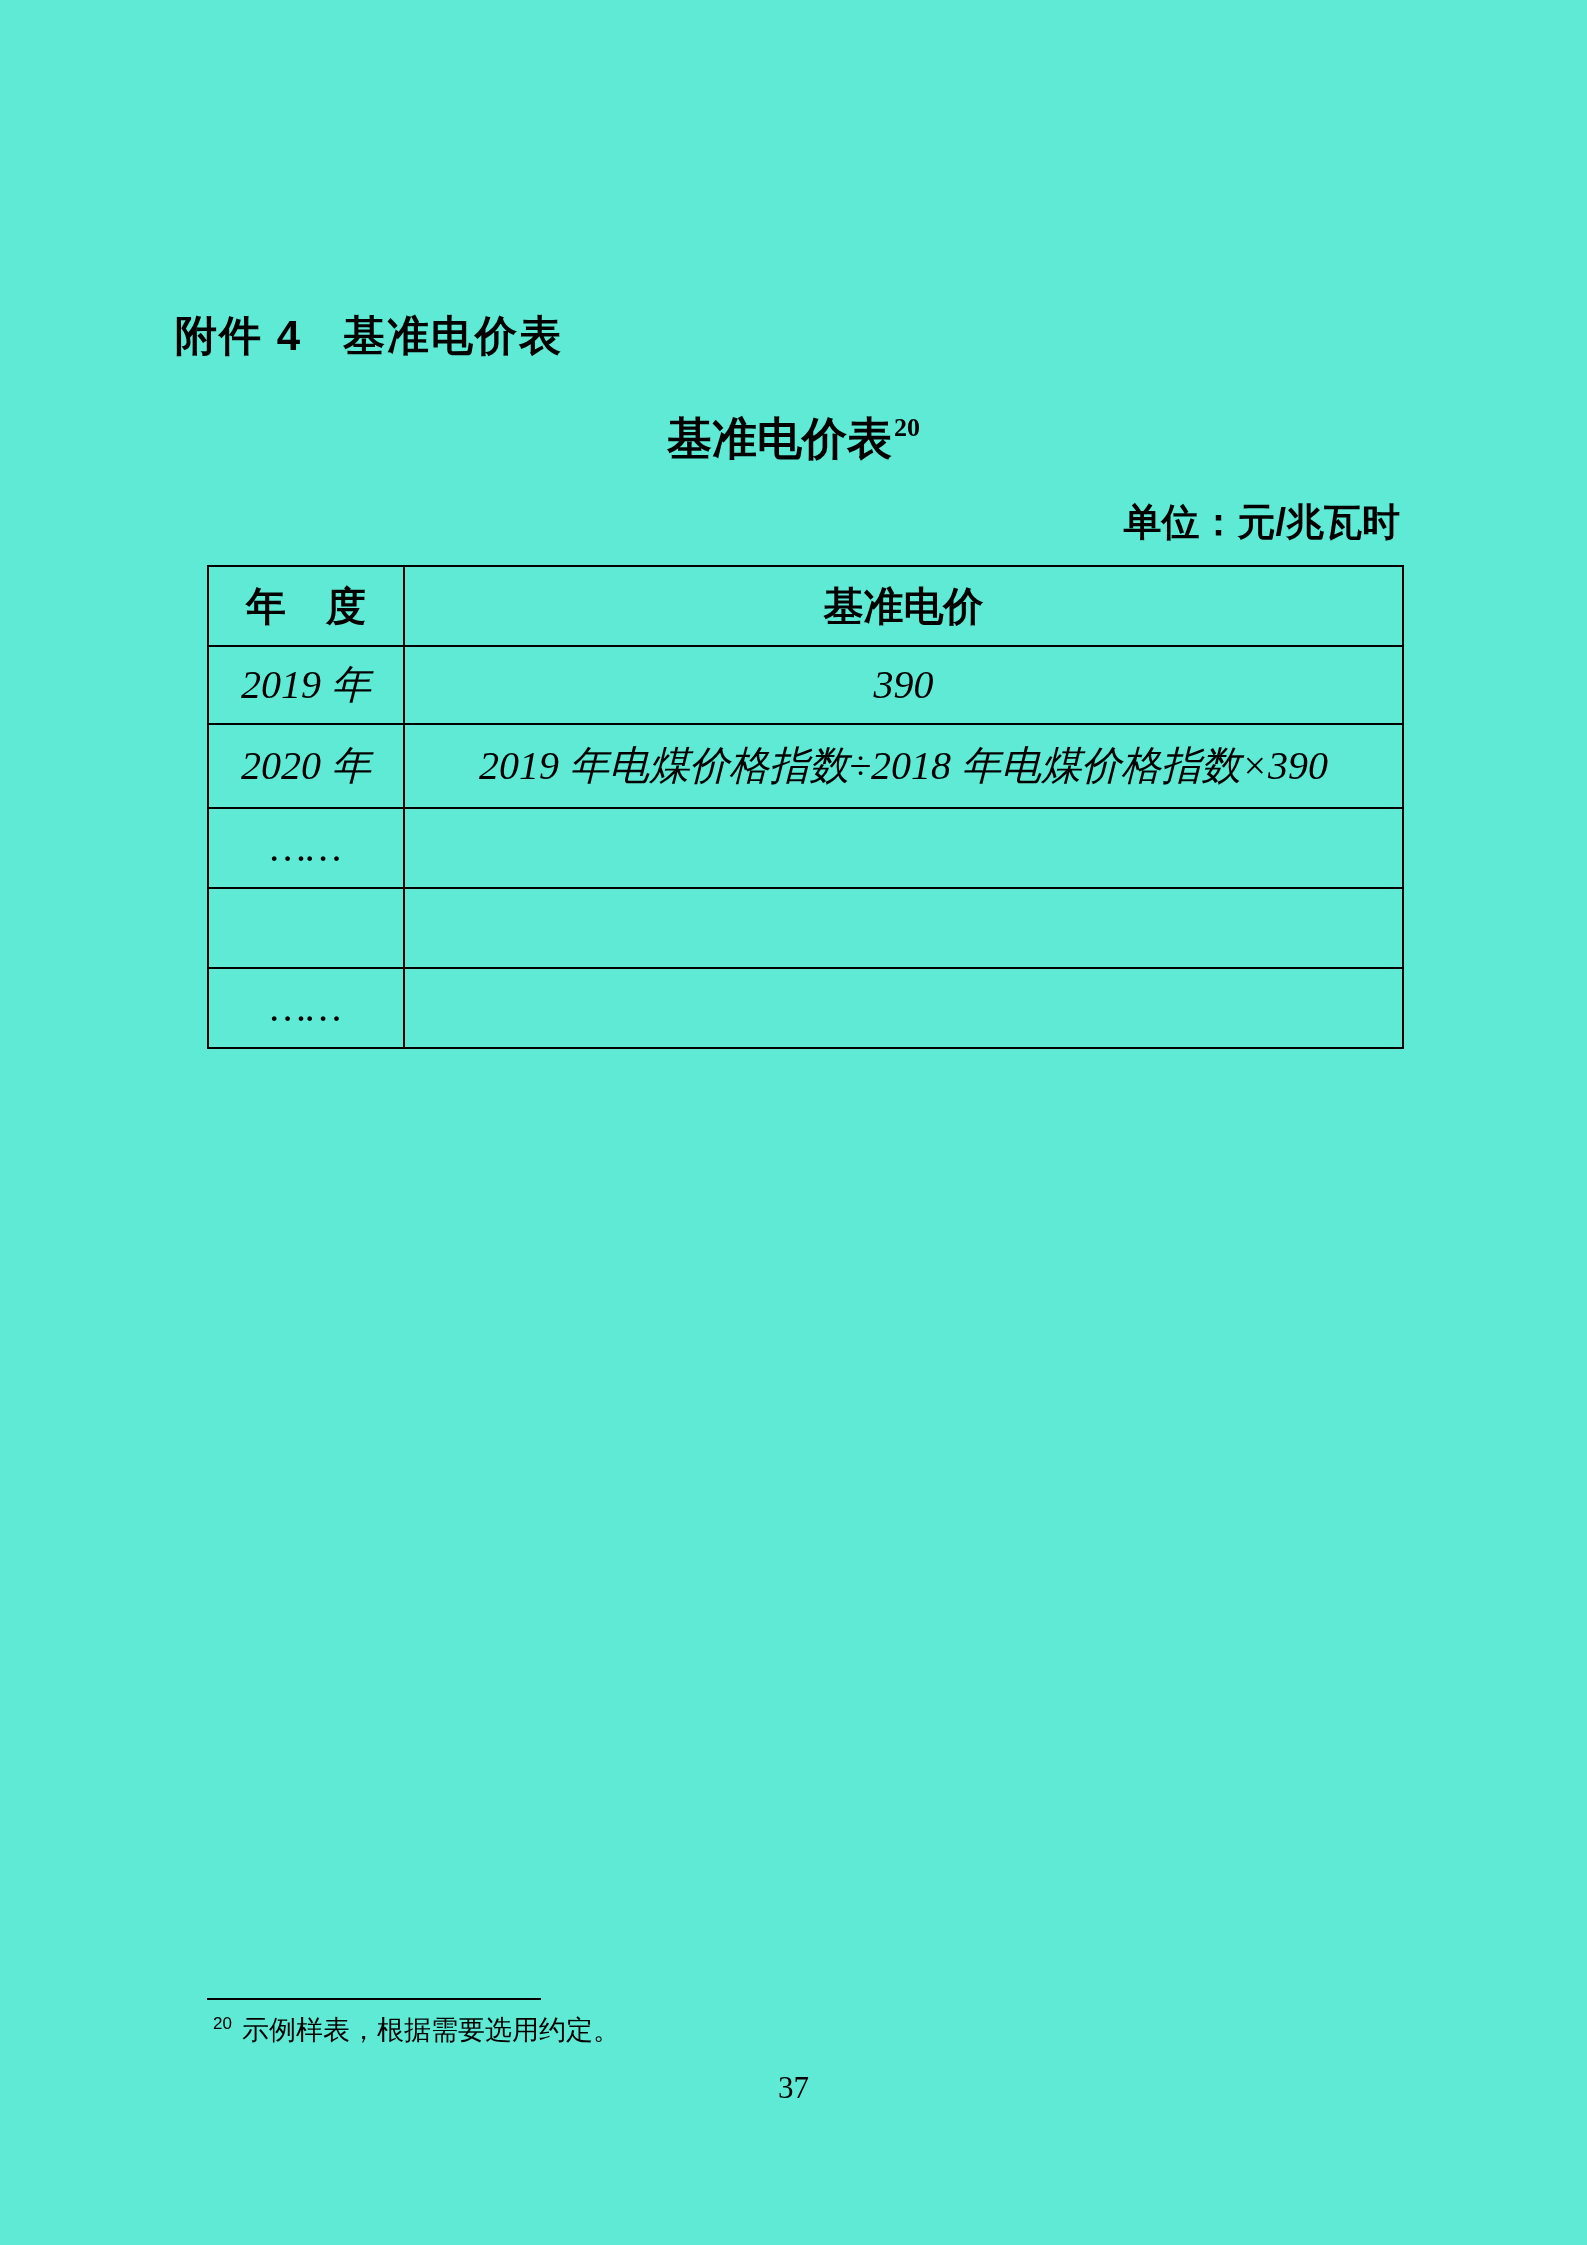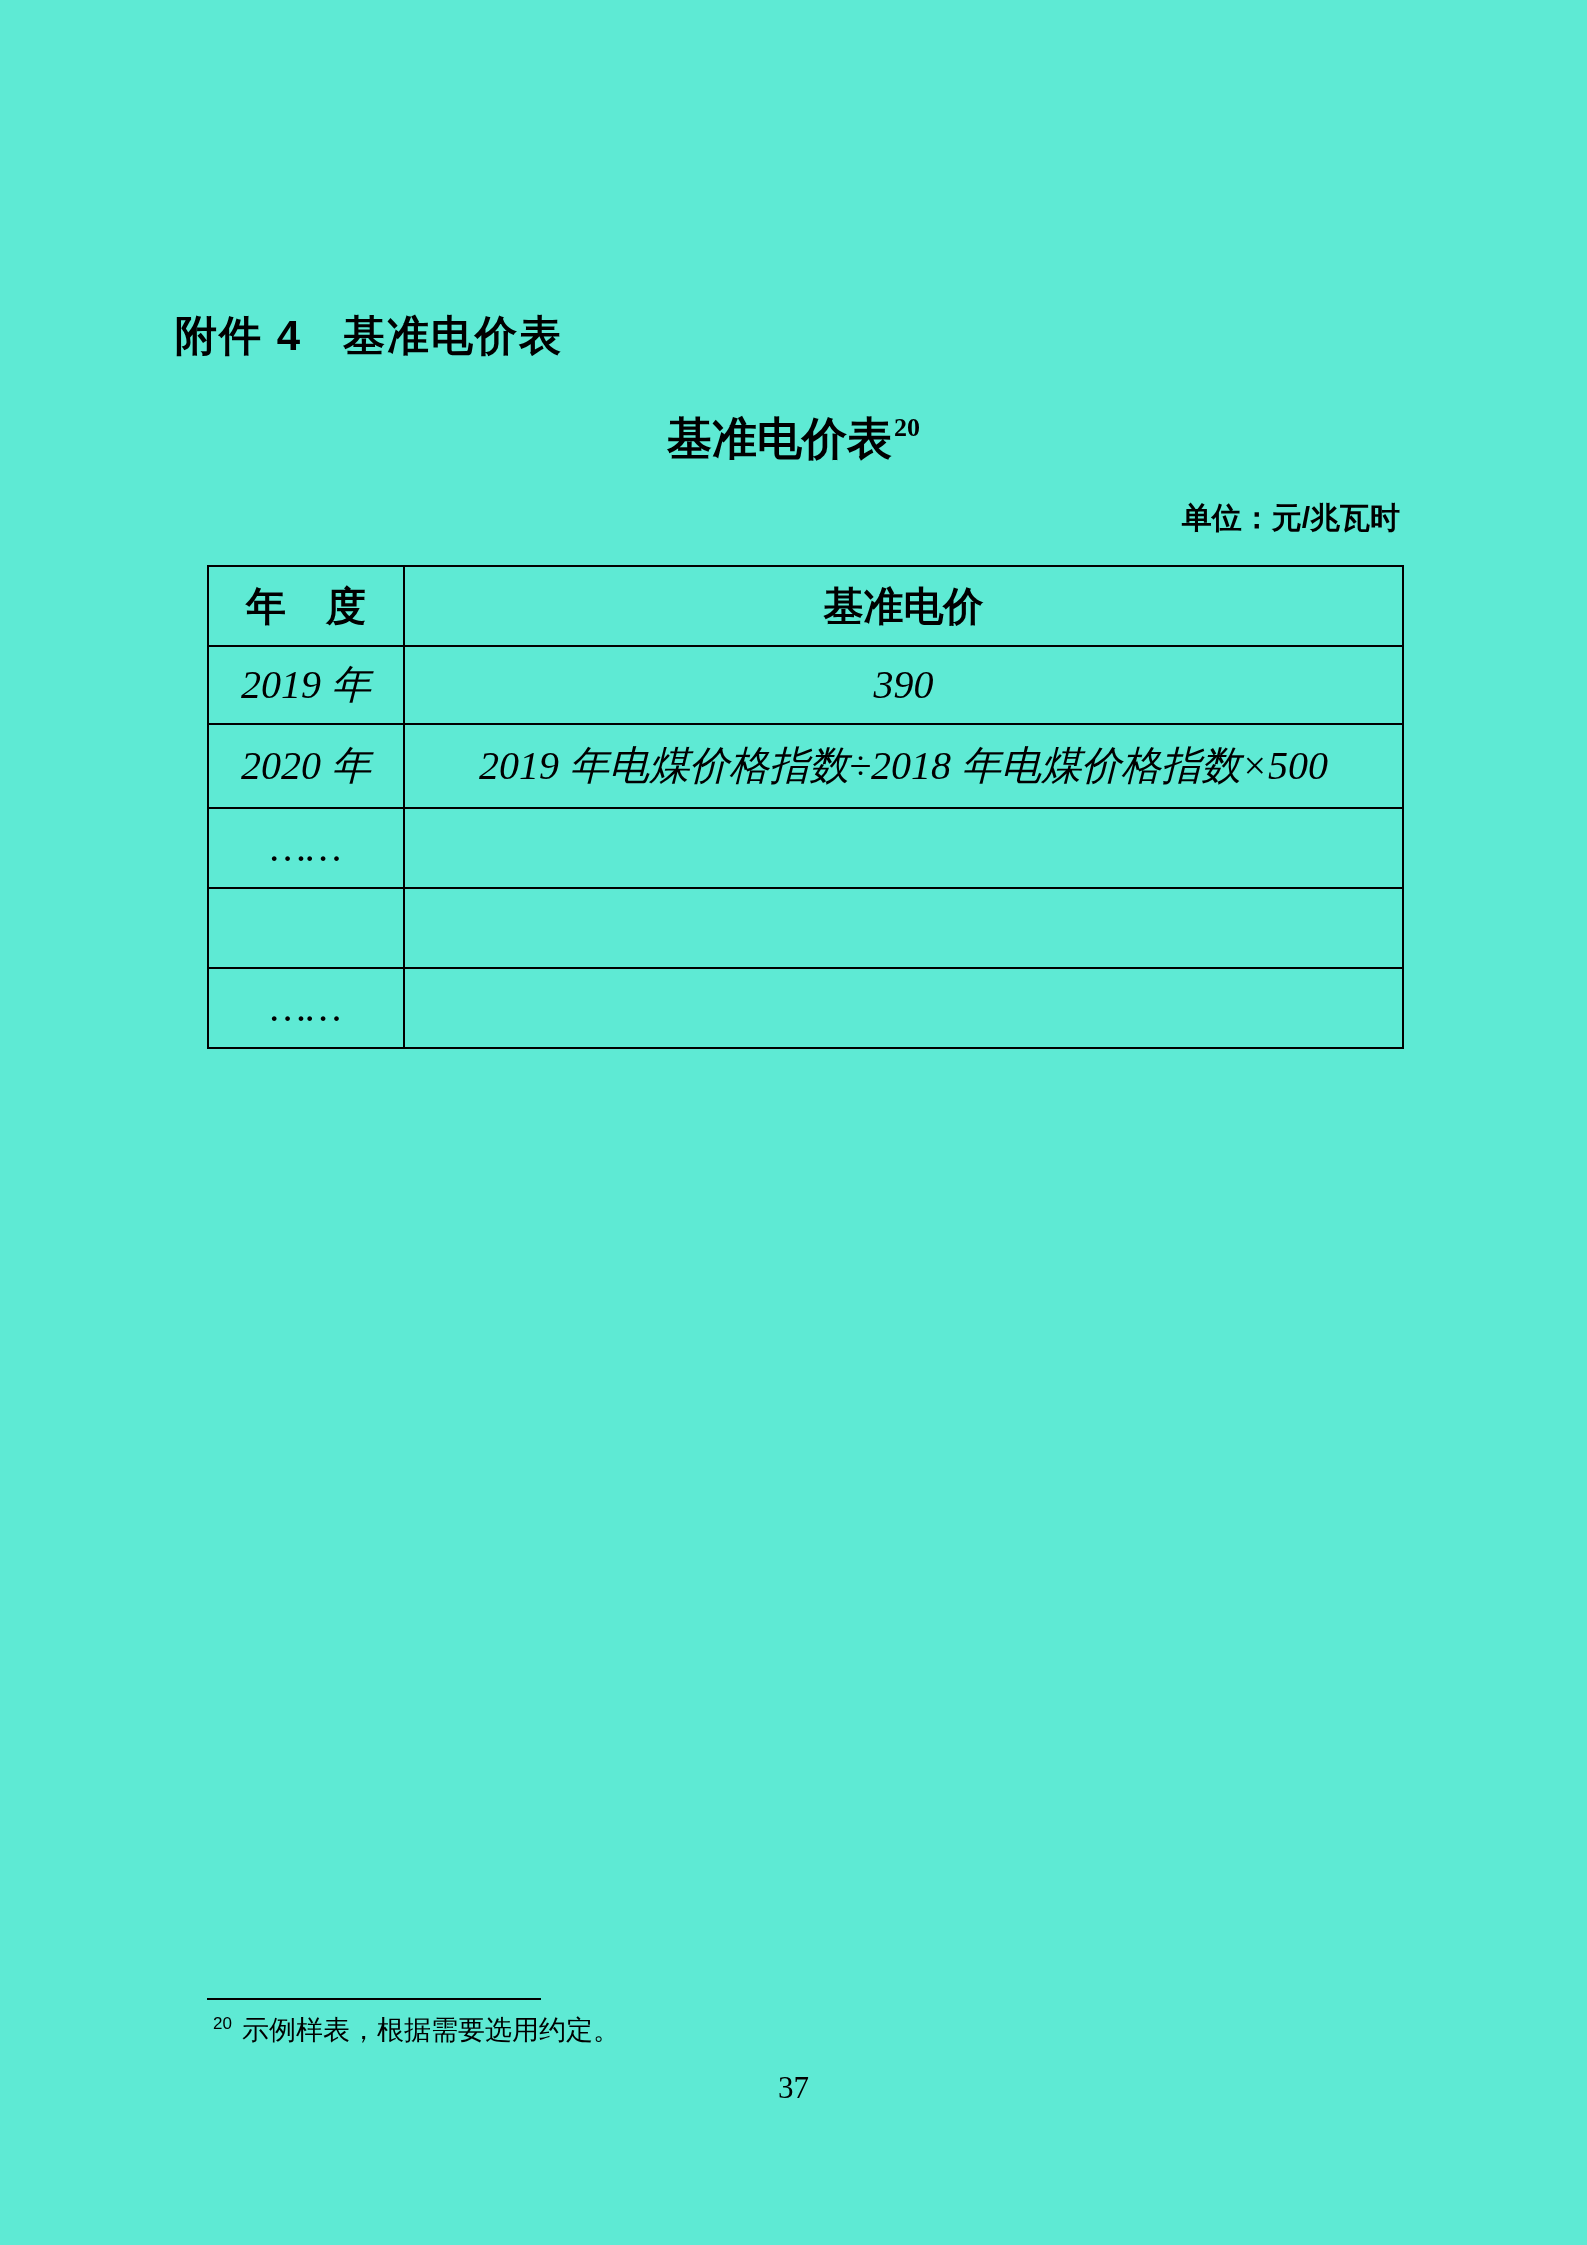--- a/index.html
+++ b/index.html
@@ -44,21 +44,21 @@
     font-size: 26px;
     vertical-align: 18px;
     margin-left: 2px;
   }
   .unit-label {
     position: absolute;
     right: 187px;
     top: 498px;
     font-family: "Liberation Sans", sans-serif;
     font-weight: bold;
-    font-size: 30px;
+    font-size: 38px;
     line-height: 1.3;
   }
   table.price-table {
     position: absolute;
     left: 207px;
     top: 565px;
     width: 1195px;
     border-collapse: collapse;
     table-layout: fixed;
   }
@@ -141,21 +141,21 @@
         <tr class="row-header">
       <th>年　度</th>
       <th>基准电价</th>
     </tr>
     <tr class="row-1">
       <td>2019 年</td>
       <td>390</td>
     </tr>
     <tr class="row-2">
       <td>2020 年</td>
-      <td>2019 年电煤价格指数÷2018 年电煤价格指数×500</td>
+      <td>2019 年电煤价格指数÷2018 年电煤价格指数×390</td>
     </tr>
     <tr class="row-4">
       <td>……</td>
       <td></td>
     </tr>
     <tr class="row-5">
       <td></td>
       <td></td>
     </tr>
     <tr class="row-6">

